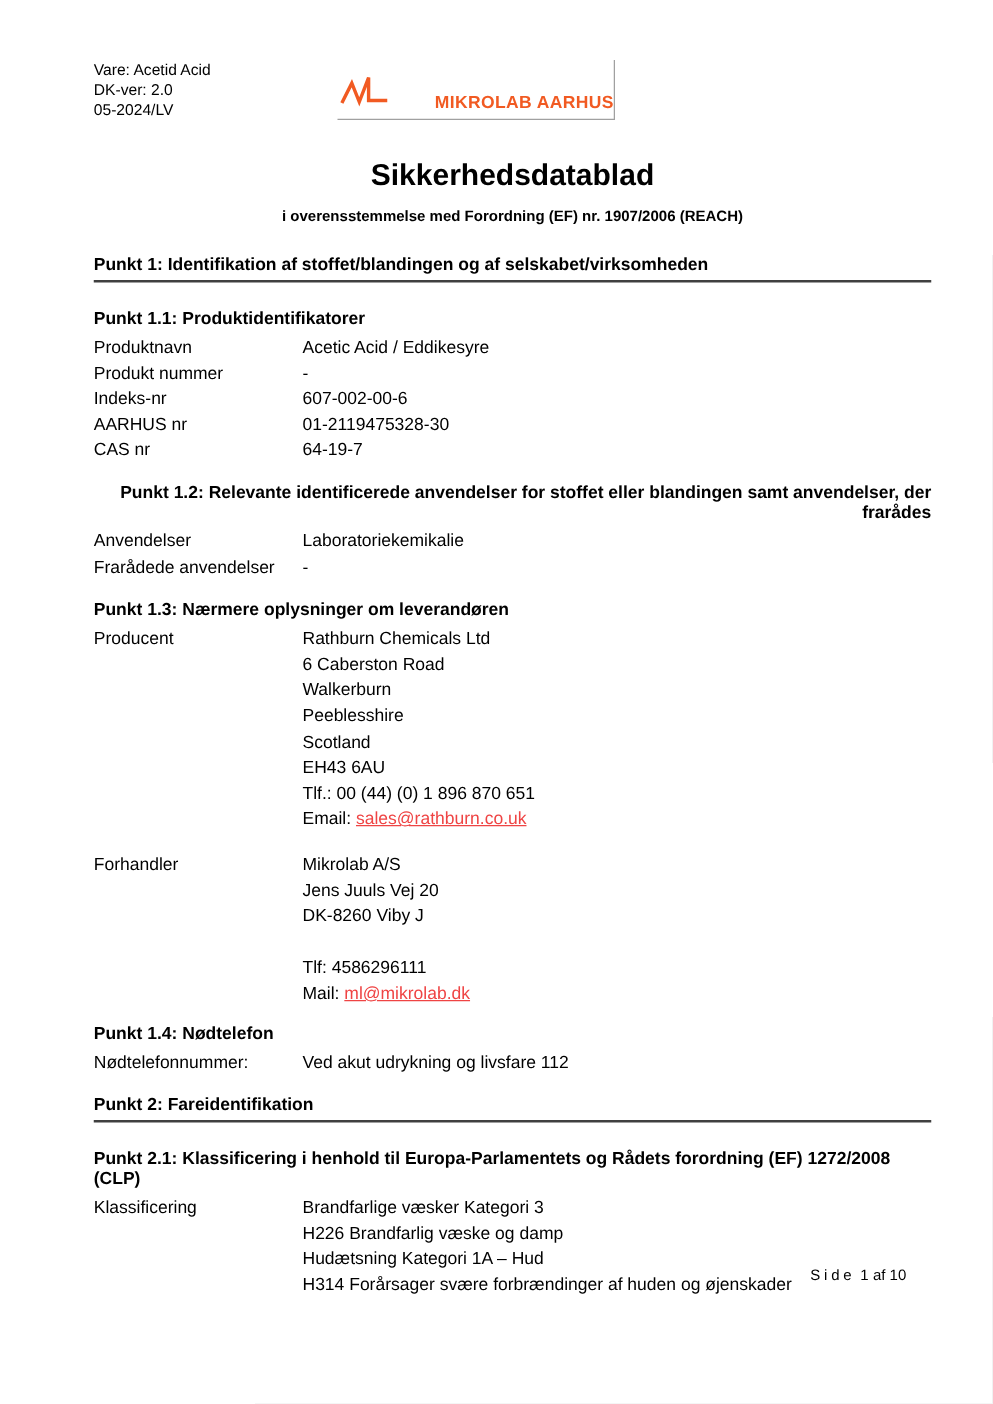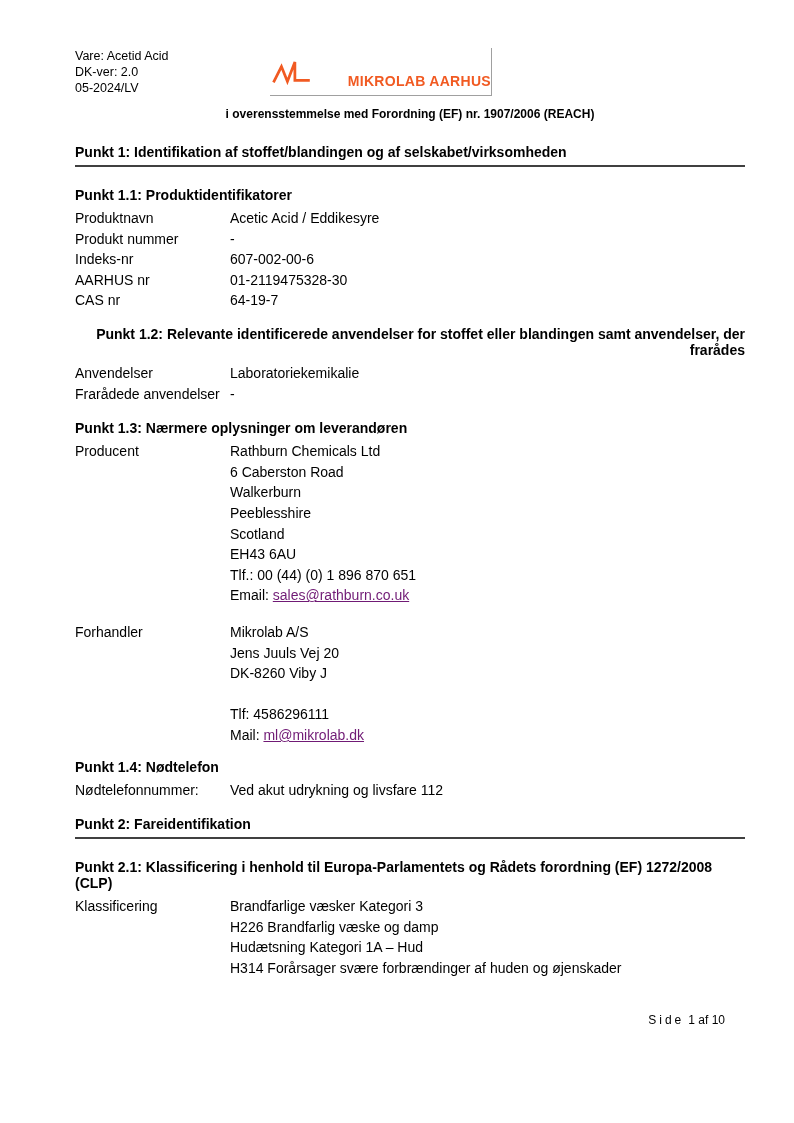--- a/index.html
+++ b/index.html
@@ -35,27 +35,27 @@
   .title { text-align:center; font-size:24px; font-weight:bold; margin-top:31px; }
   .subtitle { text-align:center; font-size:12px; font-weight:bold; margin-top:11px; }
 
   .section-heading {
     font-weight:bold; font-size:14px;
     margin-top:23px; padding-bottom:5px;
     border-bottom:2px solid #404040;
   }
   .sub-heading { font-weight:bold; font-size:14px; margin-top:20px; margin-bottom:5px; }
 
-  .row { display:flex; line-height:20.6px; }
+  .row { display:flex; line-height:20.6px;gap:12px; }
   .row .label { width:155px; flex:none; }
   .row .value { flex:1; }
   .value-line { min-height:20.6px; line-height:20.6px; }
   .gap-sm { margin-top:15px;text-align:right; }
   .gap-md { margin-top:16px; }
-  a.doclink { color:#701a75; text-decoration:underline; }
+  a.doclink { color:#ef4444; text-decoration:underline; }
 
   .footer {
     position:absolute; right:69px; top:1013px;
     font-size:12px; color:#000000;
   }
   .footer .spaced { letter-spacing:3px; margin-right:4px; }
 </style>
 </head>
 <body>
 
@@ -69,20 +69,21 @@
         <div>05-2024/LV</div>
       </div>
       <div class="logo-box">
         <svg class="logo-mark" width="80" height="46" viewBox="0 0 80 46">
           <path d="M3 44 L19 12 L31 42 L46 3 L46 40 L76 40" fill="none" stroke="#F15A22" stroke-width="5.5" stroke-linejoin="miter" stroke-linecap="butt"></path>
         </svg>
         <span class="logo-text" style="color: rgb(241, 90, 34);">MIKROLAB AARHUS</span>
       </div>
     </div>
 
+    <div class="title">Sikkerhedsdatablad</div>
     <div class="subtitle">i overensstemmelse med Forordning (EF) nr. 1907/2006 (REACH)</div>
 
     <div class="section-heading">Punkt 1: Identifikation af stoffet/blandingen og af selskabet/virksomheden</div>
 
     <div class="sub-heading">Punkt 1.1: Produktidentifikatorer</div>
     <div class="row">
       <div class="label">Produktnavn</div>
       <div class="value">Acetic Acid / Eddikesyre</div>
     </div>
     <div class="row">

